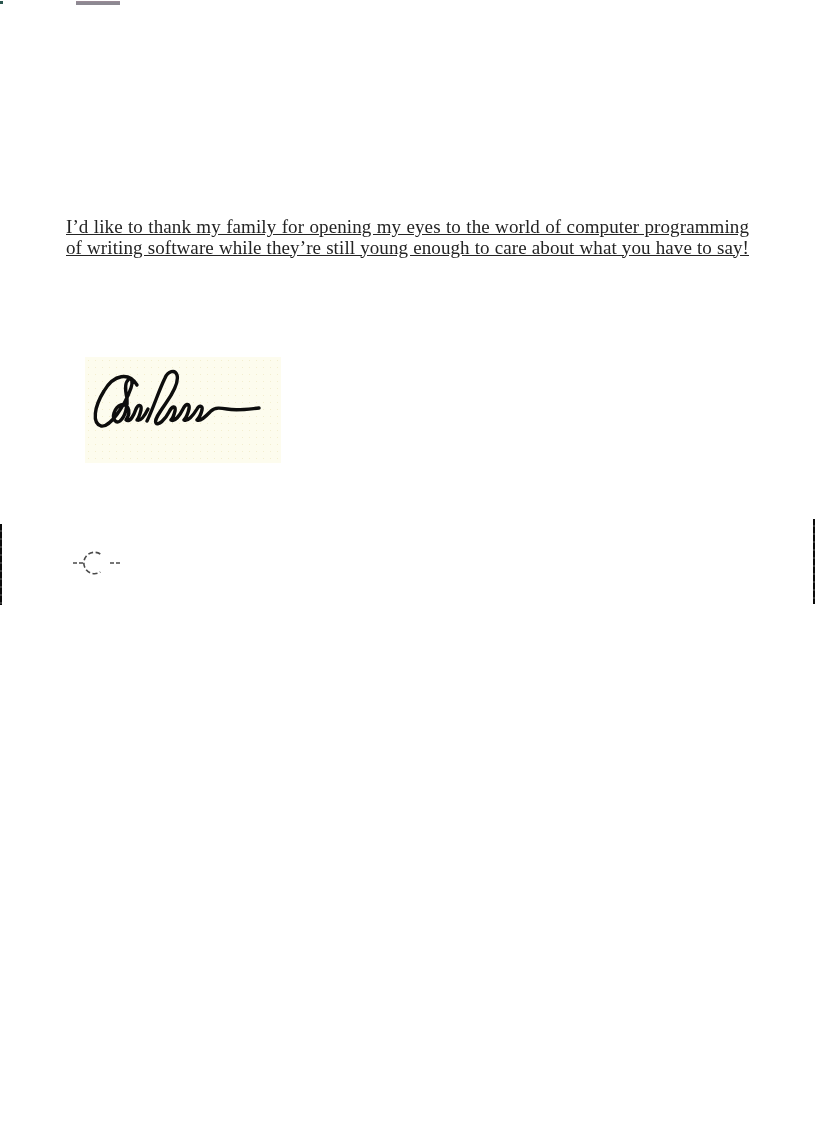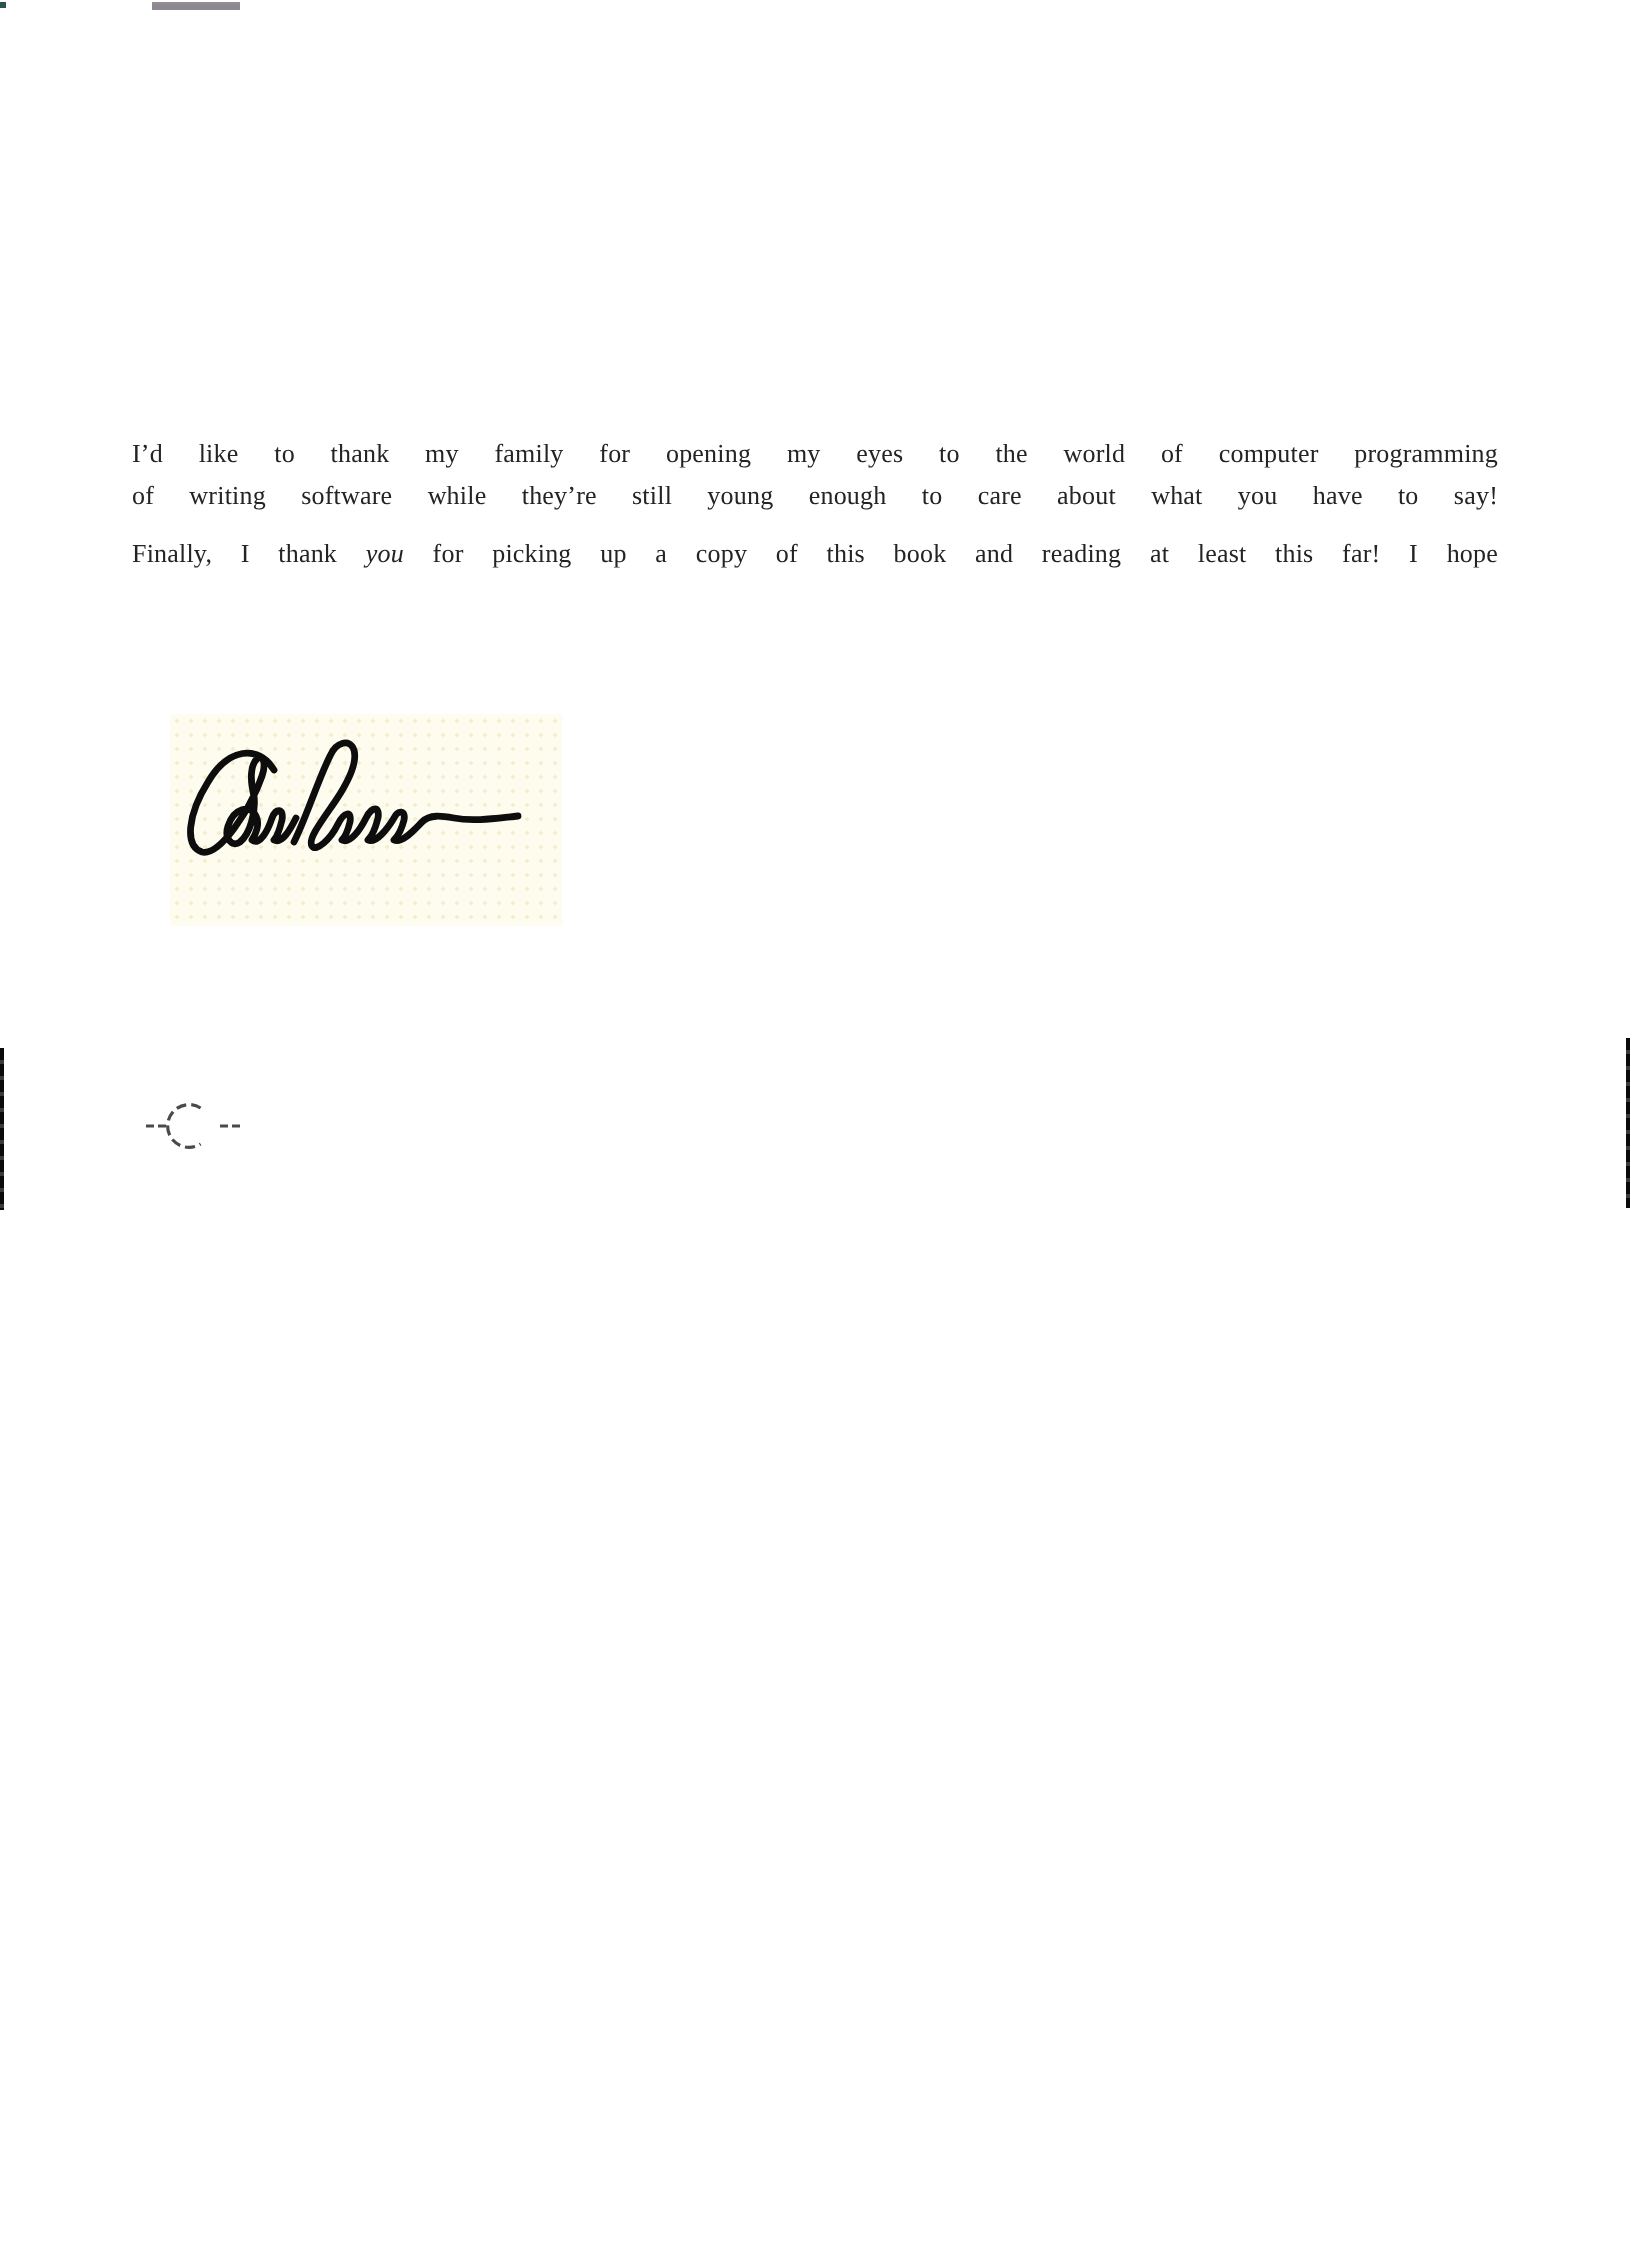--- a/index.html
+++ b/index.html
@@ -13,22 +13,23 @@
   
   .corner-dot{position:absolute;left:0;top:1px;width:3px;height:3px;background:#2a554e;}
   .top-bar{position:absolute;left:76px;top:1px;width:44px;height:3px;background:#8d8992;border-top:1px solid #9a8a96;}
   .edge-line{position:absolute;width:2px;background:repeating-linear-gradient(180deg,#0a0a0a 0 6px,#3a3a3a 6px 8px);}
   .edge-line.left{left:0;top:524px;height:81px;}
   .edge-line.right{left:813px;top:519px;height:85px;}
 
   
   .text-block{
     position:absolute;left:66px;top:217px;width:683px;
-    font-size:13px;line-height:20.6px;color:#242424;
+    font-size:19px;line-height:20.6px;color:#242424;
     letter-spacing:0.1px;
+    text-decoration:underline;
   }
   .para + .para{margin-top:9px;}
   .line{white-space:normal;}
   .line.just{text-align:justify;text-align-last:justify;}
   .line em{font-style:italic;}
 
   
   .sig-box{
     position:absolute;left:85px;top:357px;width:196px;height:106px;
     background-color:#fdfcee;
@@ -47,21 +48,20 @@
 <div class="top-bar"></div>
 <div class="edge-line left"></div>
 <div class="edge-line right"></div>
 
 <div class="text-block">
     <div class="para">
       <div class="line just"><span>I’d like to thank my family for opening my eyes to the world of computer programming</span></div>
       <div class="line just"><span>of writing software while they’re still young enough to care about what you have to say!</span></div>
     </div>
     <div class="para">
-      <div class="line just"><span>Finally, I thank </span><em>you</em><span> for picking up a copy of this book and reading at least this far! I hope</span></div>
     </div>
   </div>
 
 <div class="sig-box" role="img" aria-label="Adam Nathan handwritten signature">
   <svg width="196" height="106" viewBox="0 0 196 106">
     <g fill="none" stroke="#0d0d0d" stroke-width="3.4" stroke-linecap="round" stroke-linejoin="round">
 
       <path d="M 52,28 C 44,15 29,17 19,34 C 9,50 7,66 16,69 C 25,71 40,48 46,31 C 48,25 47,21 44,22 C 40,25 40,33 42,41 C 43,49 40,60 35,64 C 31,67 27,62 29,56 C 32,47 40,45 43,51 C 45,55 43,60 41,63 C 45,66 49,58 51,52 C 53,47 57,47 56,53 C 55,57 54,61 52,63 C 56,65 60,58 63,52"></path>
 
       <path d="M 62,64 C 68,52 74,33 80,21 C 83,14 90,12 92,18 C 94,25 88,36 81,46 C 74,56 69,63 71,66 C 73,69 80,63 84,55 C 87,49 91,48 90,54 C 89,58 88,61 86,63 C 90,65 95,58 98,52 C 101,46 105,46 104,52 C 103,56 101,61 99,63 C 103,65 109,57 112,52 C 114,48 118,48 117,53 C 116,57 114,61 112,63 C 116,65 122,58 126,54 C 130,50 136,51 142,52 C 152,54 164,52 174,51"></path>

